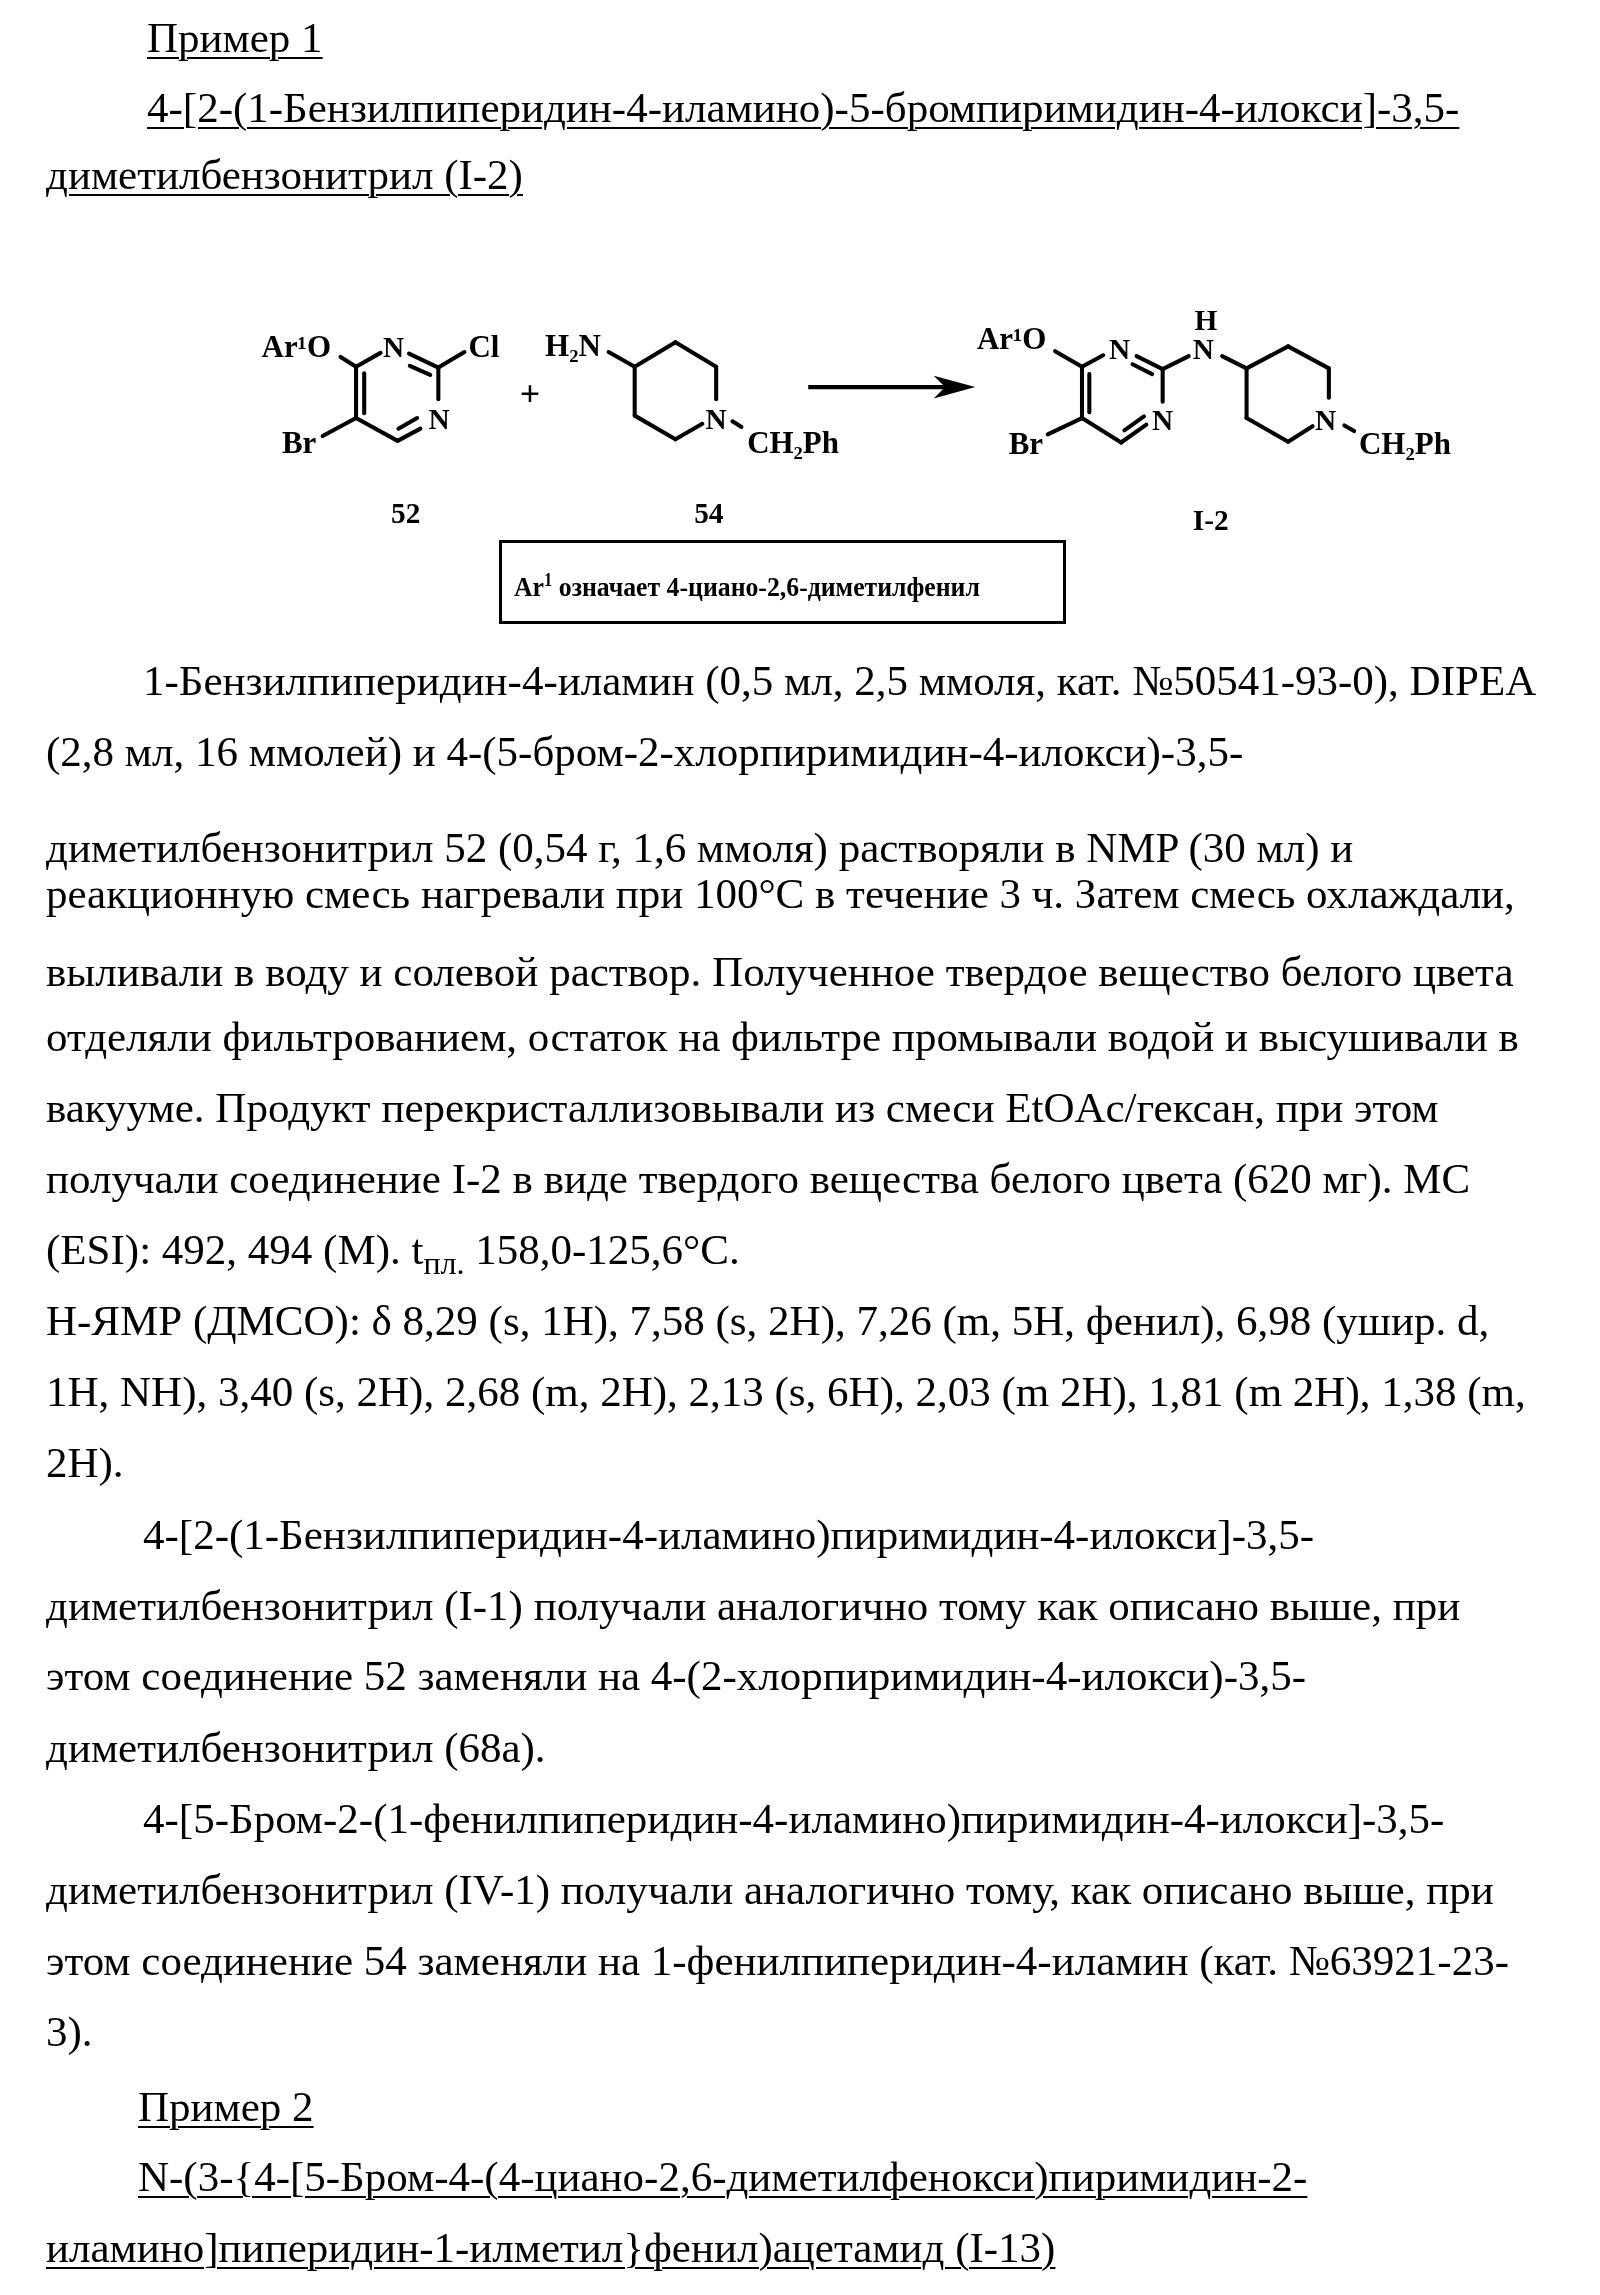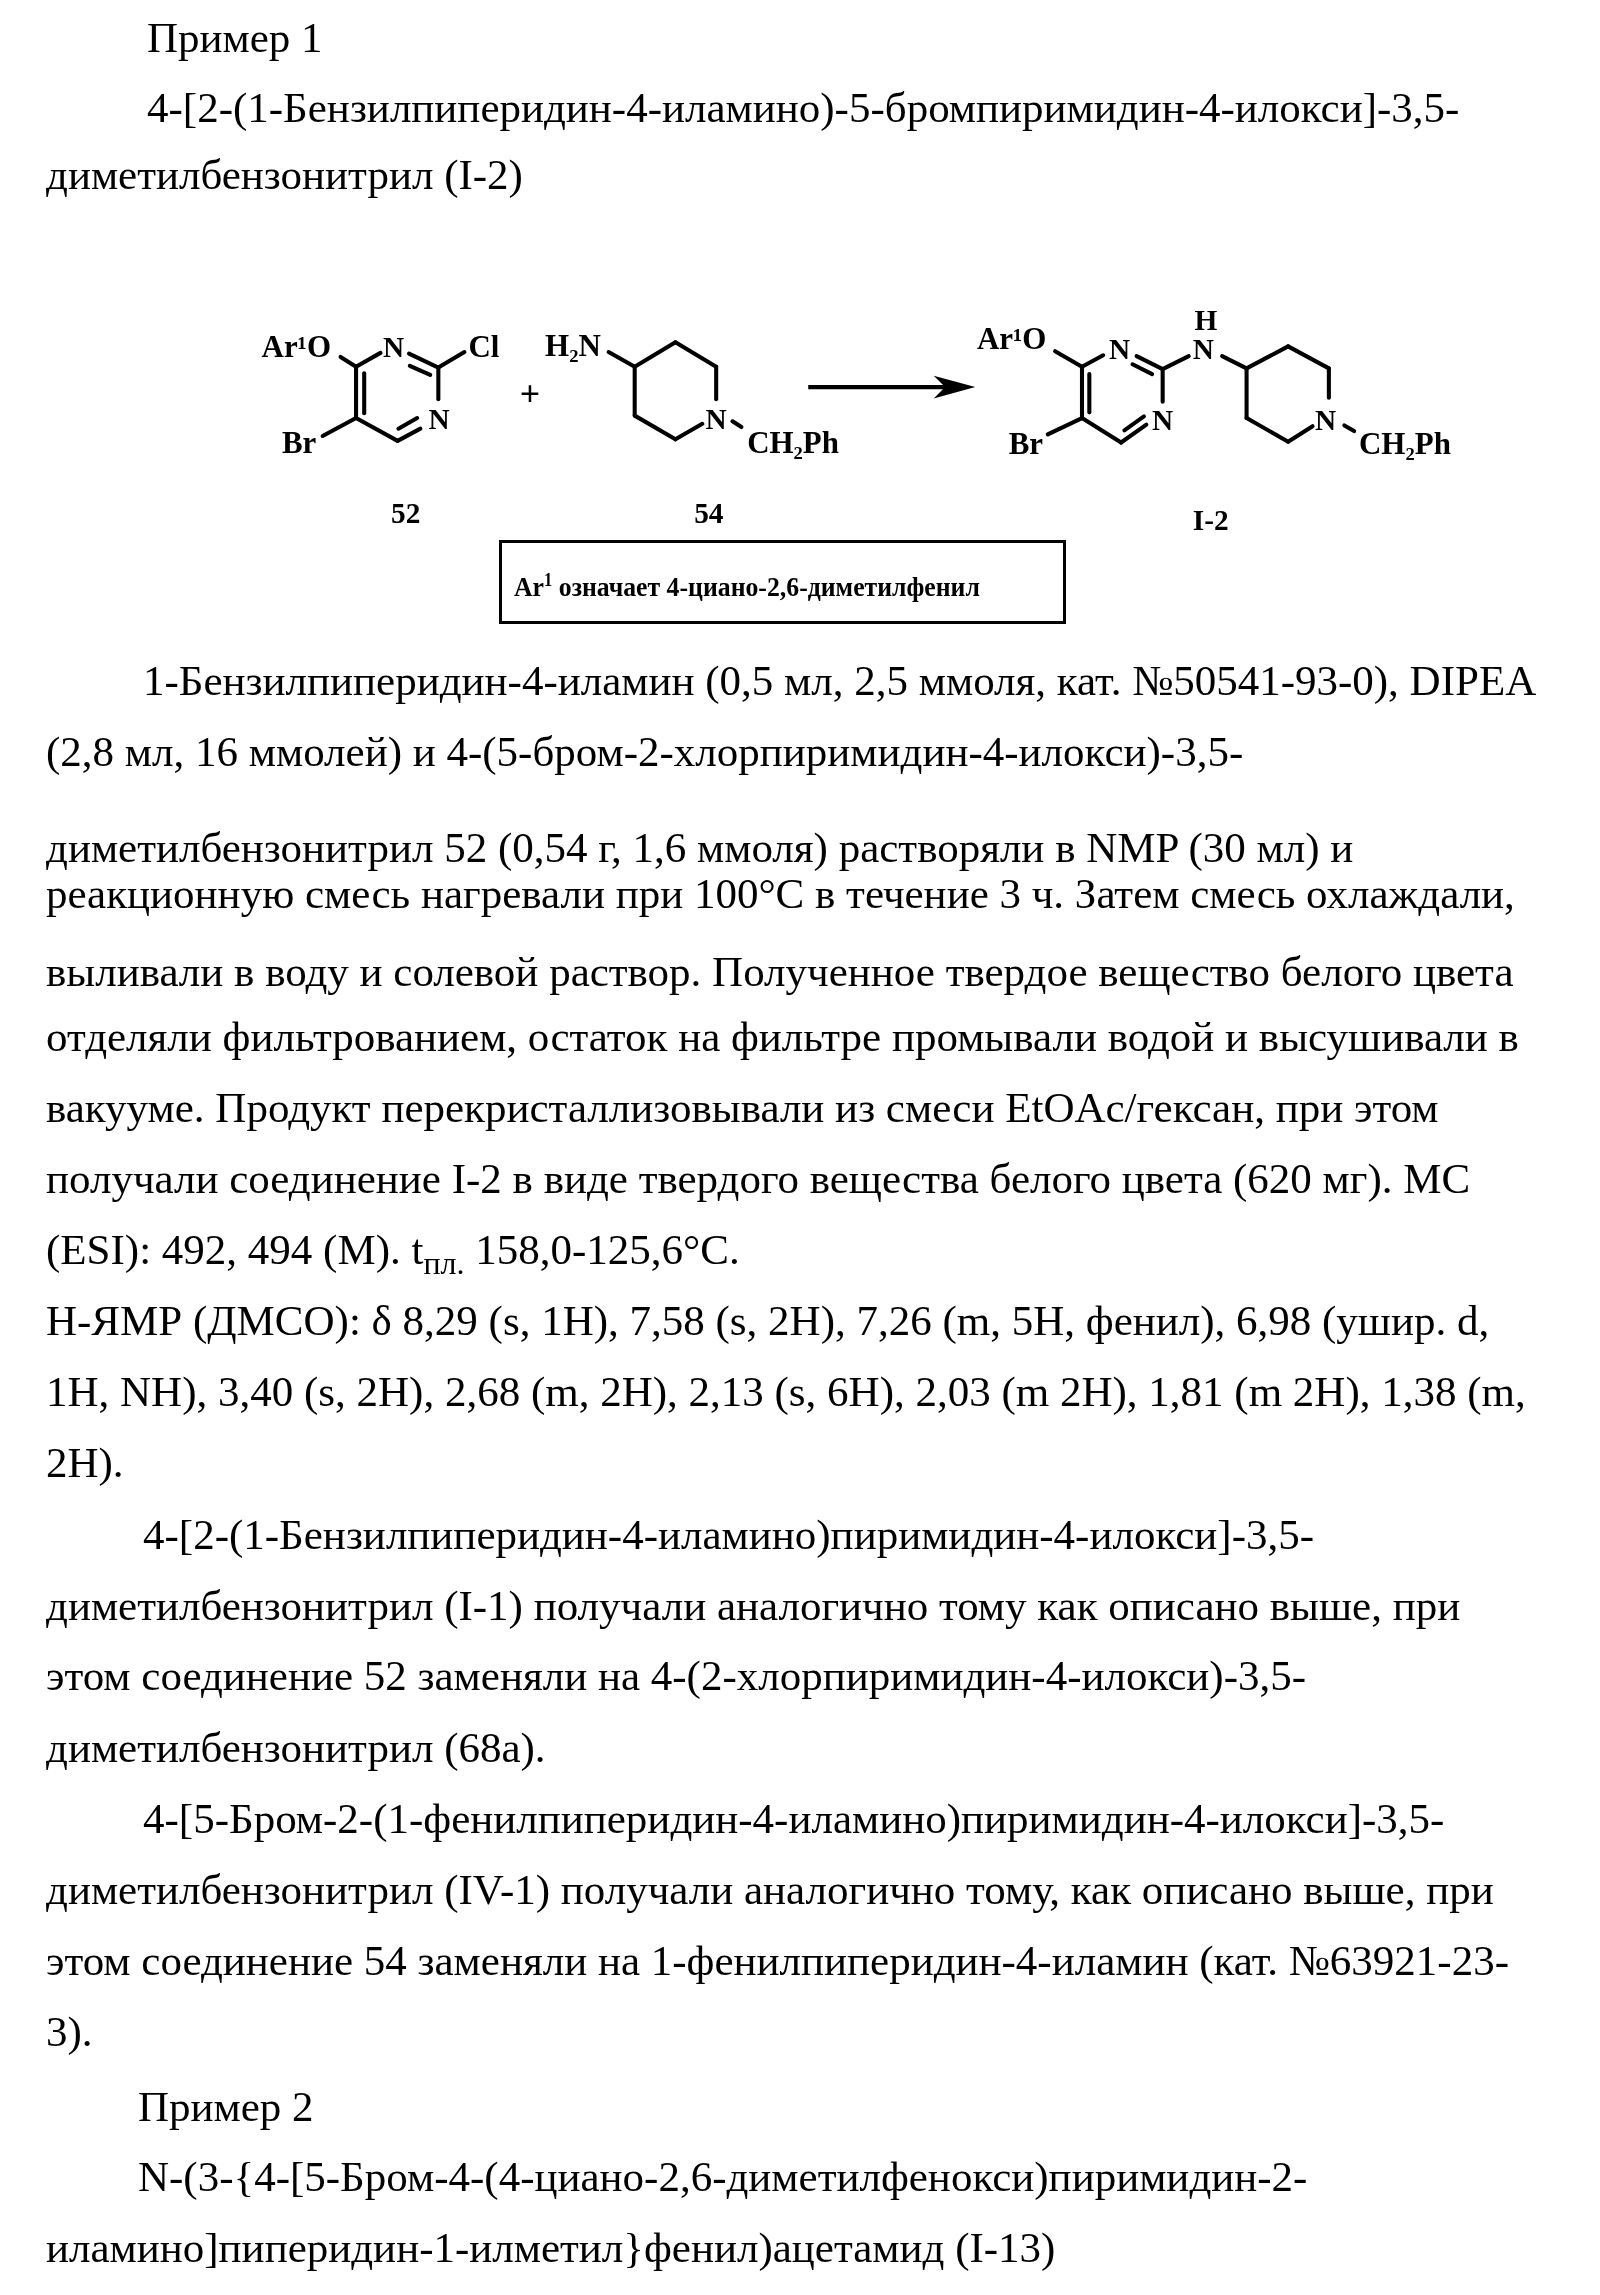--- a/index.html
+++ b/index.html
@@ -1,18 +1,18 @@
 <!DOCTYPE html>
 <html style="font-size:13px"><head>
 <meta charset="utf-8">
 <style>
   html, body { margin:0; padding:0; background:#ffffff; }
   body { width:1601px; height:2295px; position:relative; overflow:hidden; color:#000; }
   .ln { position:absolute; font-family:"Liberation Serif", "DejaVu Serif", serif; font-size:43px; line-height:43px; white-space:pre; color:#000; }
-  .ul { text-decoration-thickness:2.4px; text-underline-offset:4.9px; }
+  .ul { text-decoration: underline; text-decoration-thickness:2.4px; text-underline-offset:4.9px; }
   .sub { font-size:32px; position:relative; top:9.8px; }
   .scheme { position:absolute; left:0; top:0; width:1601px; height:652px; }
   .scheme text { font-family:"Liberation Serif", "DejaVu Serif", serif; font-weight:bold; fill:#000; }
   .note-box { position:absolute; left:499px; top:540px; width:561px; height:78px; border:3.3px solid #000; box-sizing:content-box; }
   .note-text { position:absolute; left:12.2px; top:21px; font-family:"Liberation Serif", "DejaVu Serif", serif; font-weight:bold; font-size:28px; line-height:33px; white-space:pre; transform:scaleX(0.92); transform-origin:left; }
   .note-text sup { font-size:18px; }
 </style>
 </head>
 <body>
 

